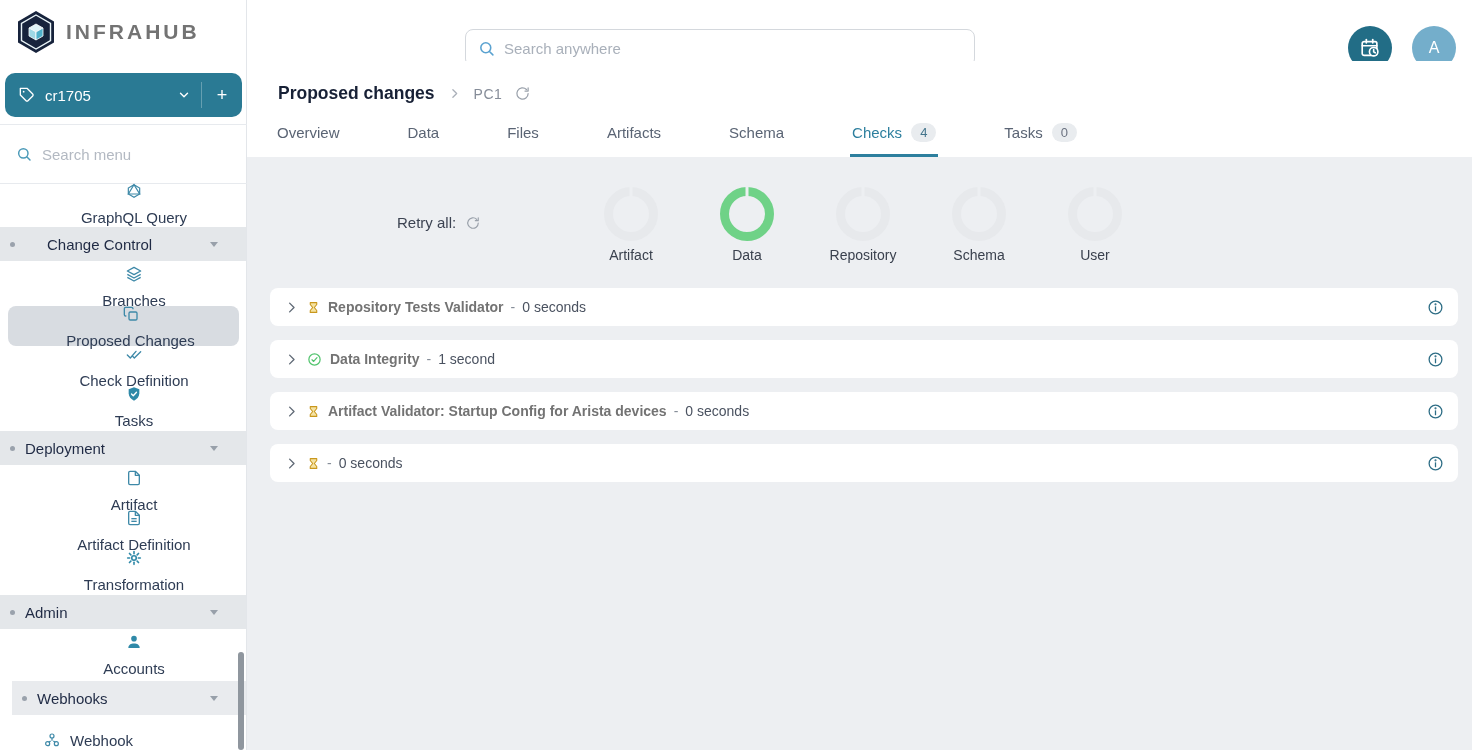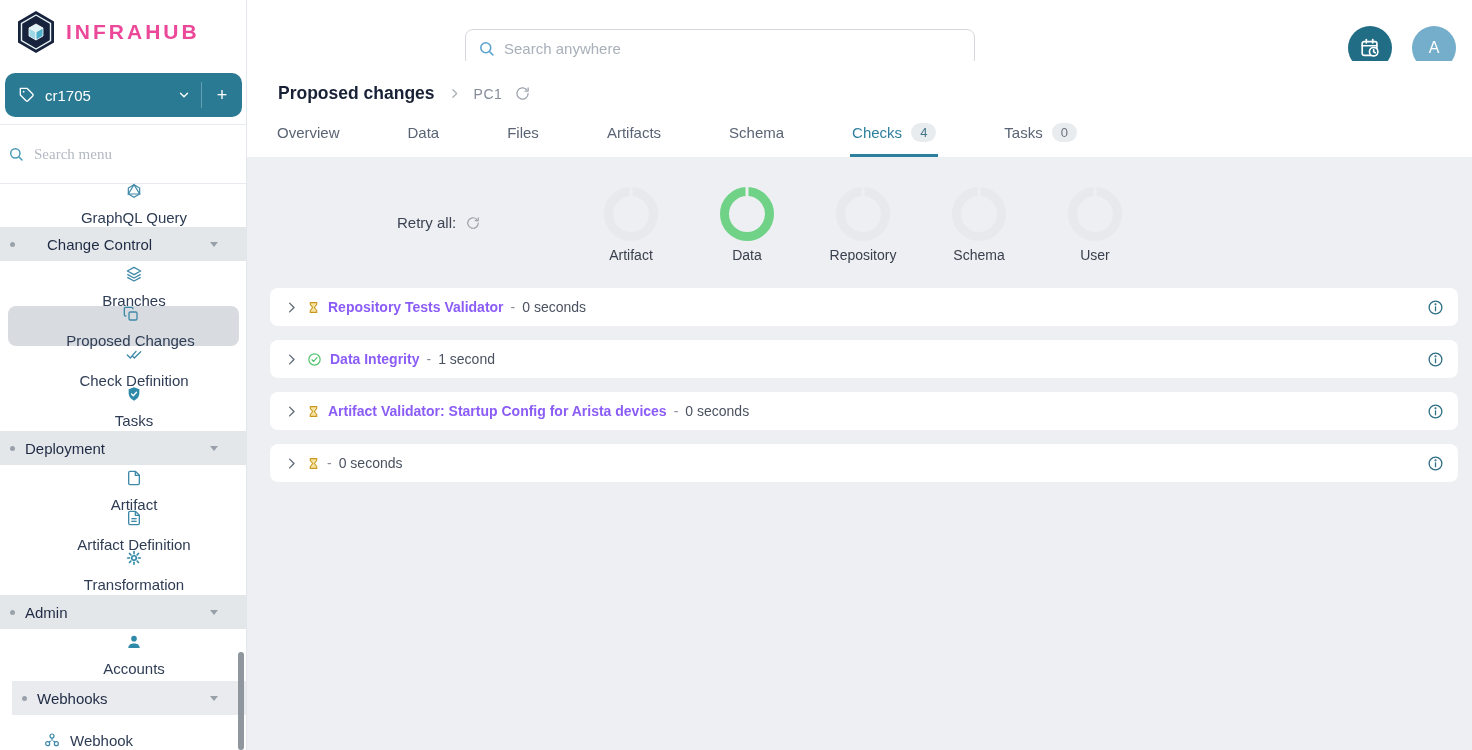--- a/index.html
+++ b/index.html
@@ -4,31 +4,31 @@
 <style>
   * { margin:0; padding:0; box-sizing:border-box; }
   html,body { width:1472px; height:750px; overflow:hidden; background:#fff;
     font-family:"Liberation Sans","DejaVu Sans",sans-serif; }
   svg { display:block; }
 
   
   .sidebar { position:absolute; left:0; top:0; width:247px; height:750px; background:#fff;
     border-right:1px solid #e3e6ea; }
   .logo-row { display:flex; align-items:center; gap:10px; padding:10px 14px 8px 16px; }
-  .logo-text { font-size:21px; font-weight:800; letter-spacing:3px; color:#ec4899; }
+  .logo-text { font-size:21px; font-weight:800; letter-spacing:3px; color:#737373; }
   .branch-pill { position:absolute; left:5px; top:73px; width:237px; height:44px;
     background:#2a7a94; border-radius:10px; display:flex; align-items:center;
     color:#fff; padding:0 0 0 14px; cursor:pointer; }
   .branch-label { font-size:15px; margin-left:10px; flex:1; }
   .branch-chevron { margin-right:10px; }
   .branch-divider { width:1px; height:26px; background:rgba(255,255,255,.28); }
   .branch-add { width:40px; text-align:center; font-size:18px; font-weight:400; }
   .side-divider { position:absolute; left:0; width:247px; border-top:1px solid #e7eaee; }
   .search-menu { position:absolute; left:0; top:125px; width:246px; height:58px;
-    display:flex; align-items:center; padding-left:8px; gap:10px;font-family:Liberation Serif, serif; }
+    display:flex; align-items:center; padding-left:16px; gap:10px; }
   .search-menu input { border:none; outline:none; font-size:15px; color:#33415c; width:180px;
     font-family:inherit; background:transparent; }
   .search-menu input::placeholder { color:#b3b9c2; }
   .menu { position:absolute; left:0; top:183px; width:246px; }
   .side-item { height:40px; display:flex; align-items:center; gap:10px; padding-left:22px;
     font-size:15px; color:#2e3c54; cursor:pointer;flex-direction:column; }
   .side-item.active { background:#d8dce1; border-radius:8px; margin-left:8px; margin-right:7px;
     padding-left:14px; }
   .side-section { height:34px; background:#e4e7ea; display:flex; align-items:center; gap:10px;
     padding-left:10px; font-size:15px; color:#1f2a44; cursor:pointer; position:relative; }
@@ -79,21 +79,21 @@
   .ring { width:54px; height:54px; border-radius:50%; border:9px solid #e7e9ec; position:relative; }
   .ring.success { border-color:#6fd287; }
   .ring .notch { position:absolute; left:50%; top:-10px; transform:translateX(-50%);
     width:3px; height:11px; background:#edeff2; }
   .ring-label { margin-top:6px; font-size:14px; color:#3a414e; }
   .rows { position:absolute; left:23px; top:131px; width:1188px; }
   .check-row { height:38px; background:#fff; border-radius:8px; margin-bottom:14px;
     display:flex; align-items:center; padding:0 14px; }
   .row-chevron { cursor:pointer; display:flex; }
   .row-status { margin-left:8px; display:flex; }
-  .row-name { margin-left:8px; font-size:14px; font-weight:700; color:#8b5cf6;text-align:center; }
+  .row-name { margin-left:8px; font-size:14px; font-weight:700; color:#737373;text-align:center; }
   .row-sep { margin:0 7px; font-size:14px; color:#868e99; }
   .row-duration { font-size:14px; color:#4a5260; }
   .row-spacer { flex:1; }
   .row-info { cursor:pointer; display:flex; }
 </style>
 </head>
 <body>
 
 <div class="sidebar">
 

